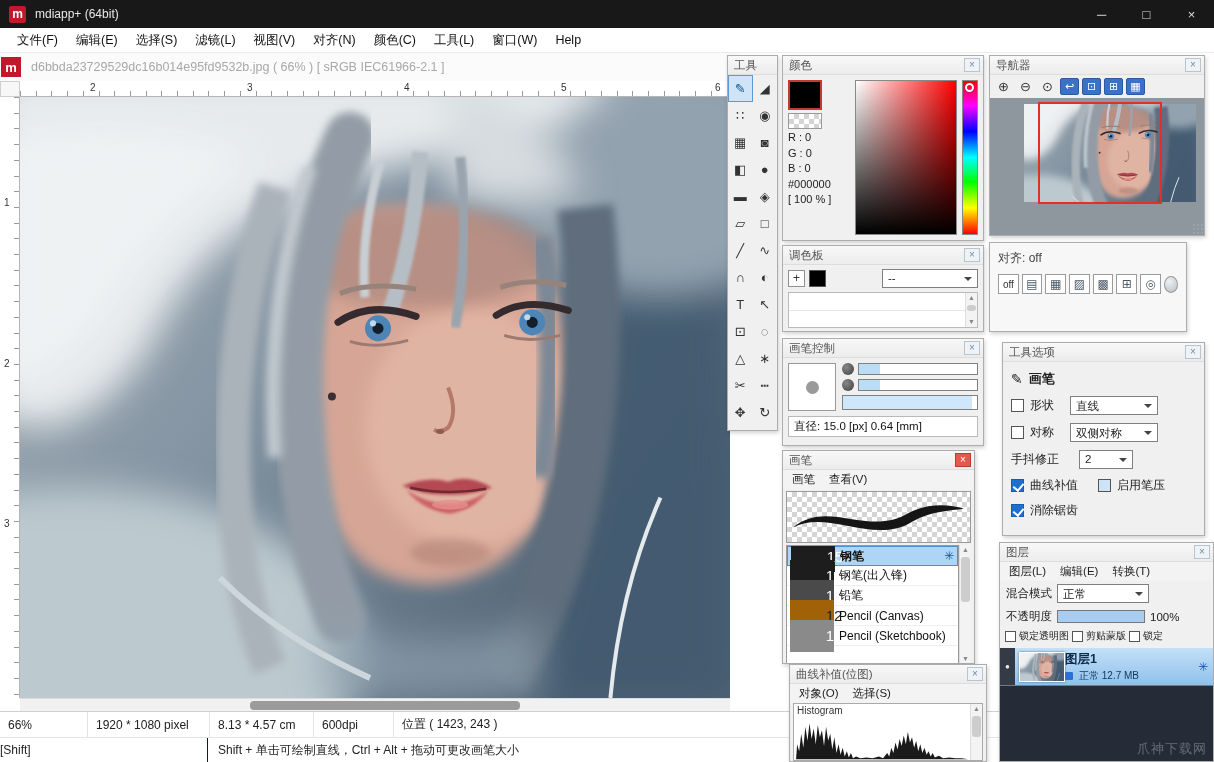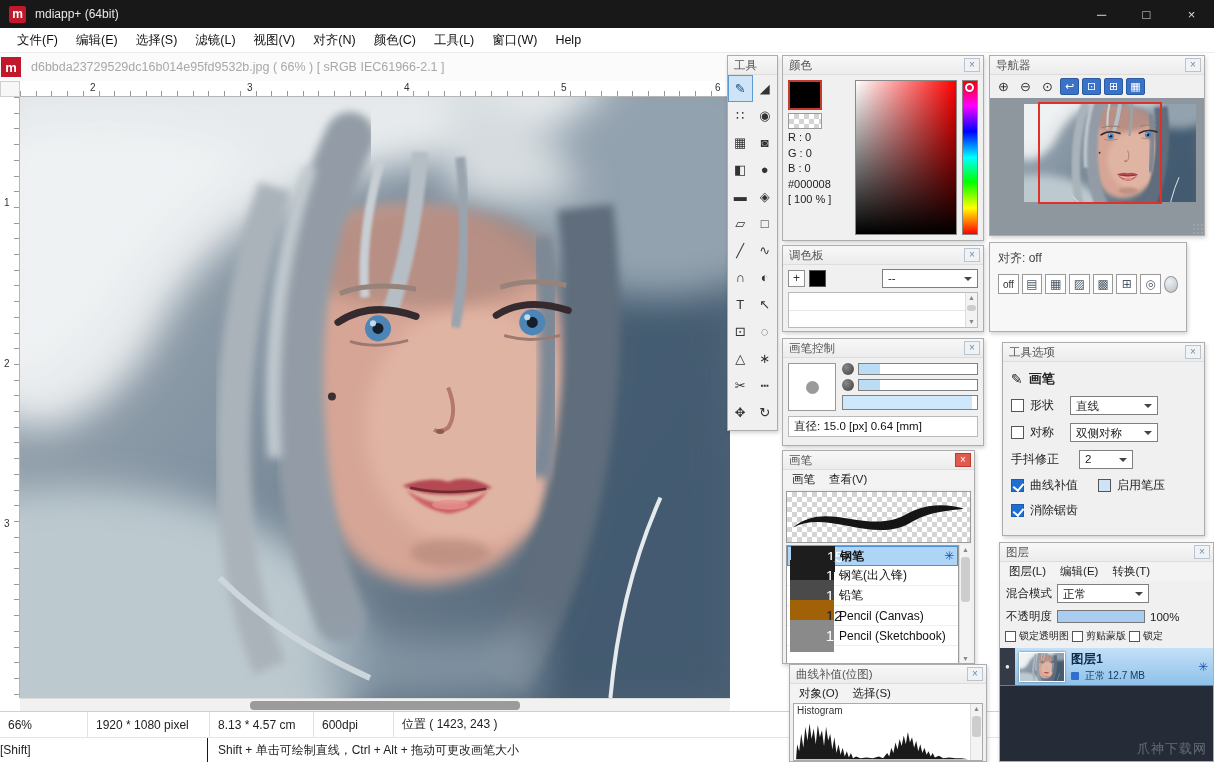--- a/index.html
+++ b/index.html
@@ -161,21 +161,21 @@
 #p-layers .lrow{display:flex;align-items:center;gap:5px;padding:3px 6px;font-size:11.5px;}
 .sel-blend{width:92px;}
 .op-slider{width:88px;height:13px;border:1px solid #777;background:#fff;position:relative;}
 .op-fill{position:absolute;inset:0;background:#a9cdf0;}
 .lchecks{display:flex;align-items:center;gap:3px;padding:2px 5px 5px;font-size:10px;color:#222;white-space:nowrap;}
 .llist{flex:1;background:#252b37;position:relative;overflow:hidden;}
 .litem{height:38px;display:flex;align-items:center;background:linear-gradient(#c3e0f8,#8fc1ea);border-bottom:1px solid #4a86c0;}
 .vis{width:15px;align-self:stretch;background:#343b47;display:flex;align-items:center;justify-content:center;color:#e8e8e8;font-size:8px;flex:none;}
 .lthumb{width:46px;height:30px;margin-left:4px;border:1px solid #fff;box-shadow:0 0 2px #567;flex:none;}
 .lthumb svg{width:100%;height:100%;display:block;}
-.lmeta{margin-left:6px;display:flex;flex-direction:column;justify-content:center;gap:1px;min-width:0;}
+.lmeta{display:flex;flex-direction:column;justify-content:center;gap:1px;min-width:0;}
 .lname{font-weight:700;font-size:12.5px;color:#0d2b4a;}
 .linfo{font-size:10px;color:#143a60;display:flex;align-items:center;gap:6px;}
 .linfo .bchip{width:8px;height:8px;background:#2e6fd0;border-radius:1px;flex:none;}
 .litem .gear{margin-left:auto;margin-right:5px;}
 .watermark{position:absolute;right:6px;bottom:3px;color:#656d79;font-size:13px;letter-spacing:1px;}
 </style>
 </head>
 <body>
 
 <svg width="0" height="0" style="position:absolute" aria-hidden="true">
@@ -347,21 +347,21 @@
       <span class="sp"></span>
     <span class="xbtn">×</span>
   </div>
   <div class="body">
     <div class="col-left">
       <div class="fg-swatch"></div>
       <div class="bg-swatch checker"></div>
       <div class="v">R : 0</div>
       <div class="v">G : 0</div>
       <div class="v">B : 0</div>
-      <div class="v">#000008</div>
+      <div class="v">#000000</div>
       <div class="v">[ 100 % ]</div>
     </div>
     <div class="sv"></div>
     <div class="hue">
         <div class="mark"></div>
       </div>
   </div>
 </div>
 
 <div id="p-palette" class="panel">

